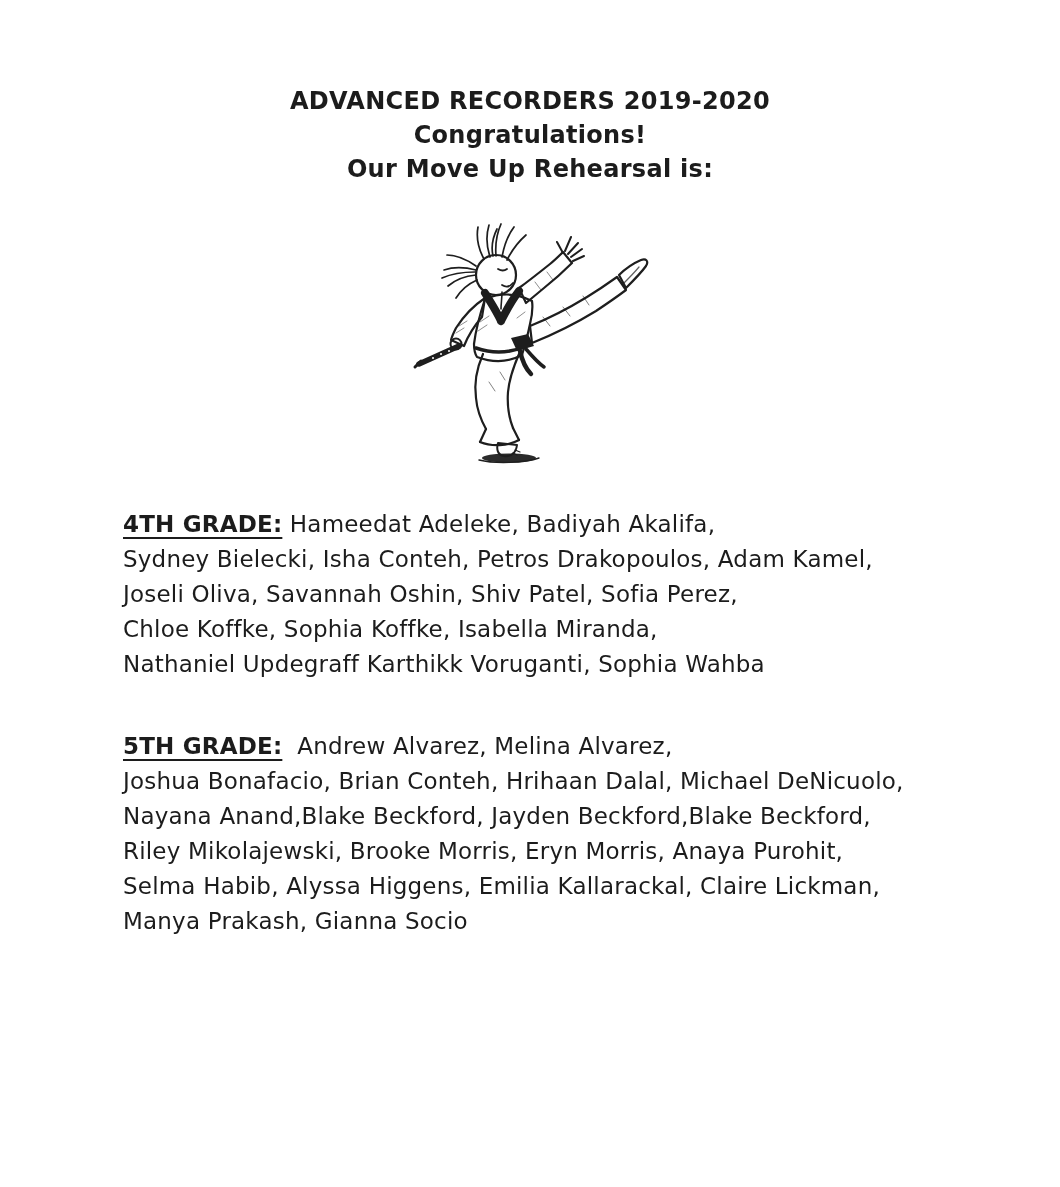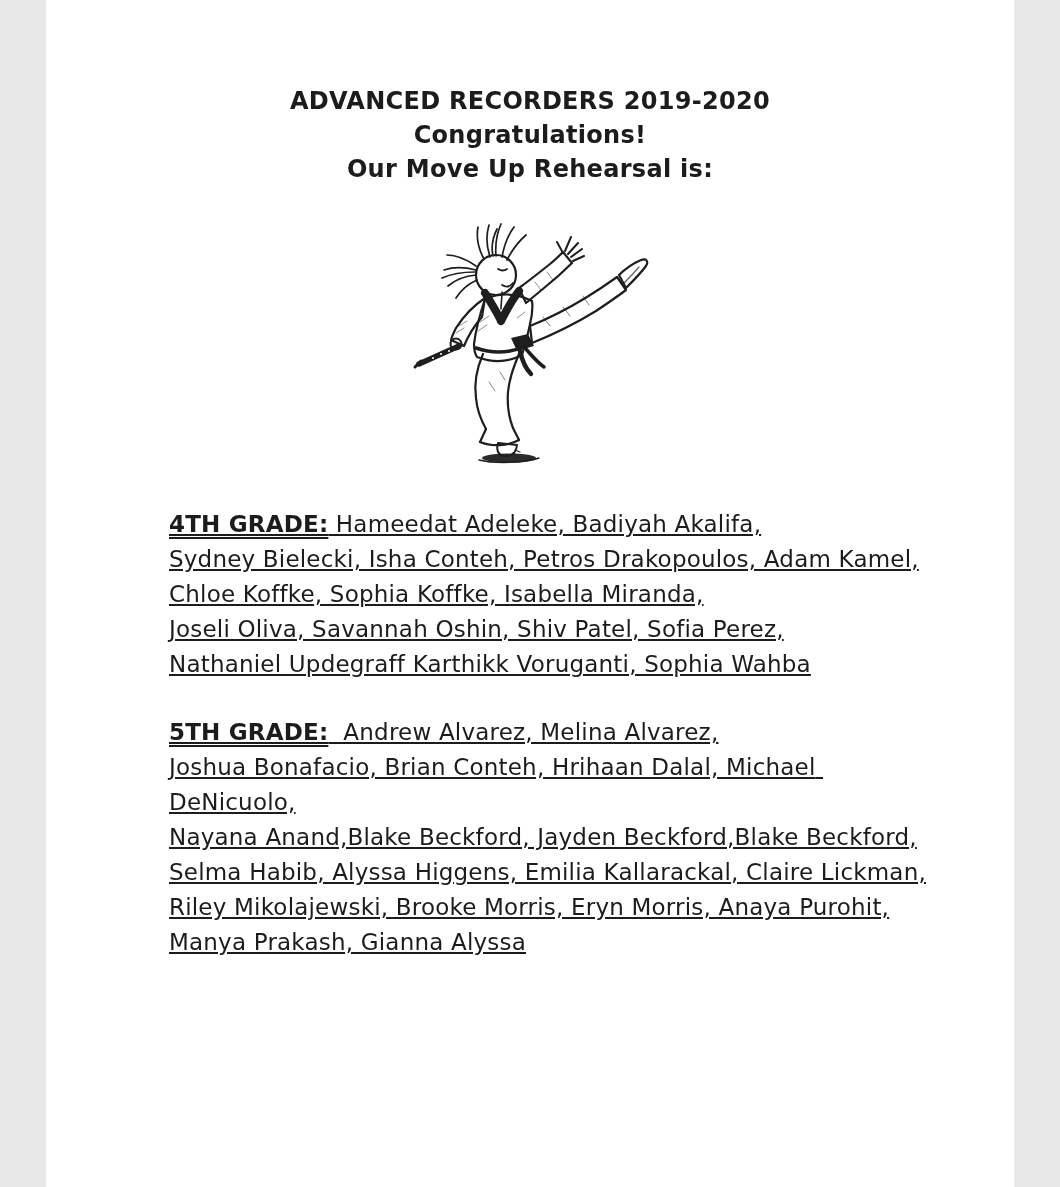--- a/index.html
+++ b/index.html
@@ -1,18 +1,18 @@
 <!DOCTYPE html>
 <html><head>
 <meta charset="utf-8">
 <style>
   html, body { margin: 0; padding: 0; background: #e8e8e8; }
   .page {
     position: relative;
-    width: 968px;
+    width: 1060px;
     height: 1187px;
     margin: 0 auto;
     background: #ffffff;
     color: #1c1c1c;
     font-family: "DejaVu Sans", "Liberation Sans", sans-serif;
     overflow: hidden;
     box-sizing: border-box;
     padding-top: 84px;
   }
   .doc-header {
@@ -29,24 +29,23 @@
     display: flex;
     justify-content: center;
   }
   .illustration-wrap svg { display: block; }
   .grade-section {
     padding-left: 123px;
     padding-right: 80px;
     font-size: 23px;
     line-height: 35px;
     letter-spacing: 0.2px;
-    text-decoration: underline;
   }
   .grade-section.first { margin-top: 40px; }
-  .grade-section.second { margin-top: 33px; }
+  .grade-section.second { margin-top: 47px; }
   .grade-heading {
     font-weight: bold;
     text-decoration: underline;
     text-decoration-thickness: 2px;
     text-underline-offset: 5px;
   }
   .heading-rest { white-space: pre-wrap; }
   .names-lines .names-line { display: block; white-space: pre-wrap; }
   .ink { stroke: #1e1e1e; fill: none; stroke-linecap: round; stroke-linejoin: round; }
 </style>
@@ -146,30 +145,30 @@
         <path class="ink" d="M72 58 C63 62 56 68 51 76"></path>
         <path class="ink" d="M70 50 C57 50 46 52 37 56"></path>
       </g>
     </svg>
   </div>
 
   <div class="grade-section first">
     <span class="grade-heading">4TH GRADE:</span><span class="heading-rest"> Hameedat Adeleke, Badiyah Akalifa,</span>
     <div class="names-lines">
         <span class="names-line">Sydney Bielecki, Isha Conteh, Petros Drakopoulos, Adam Kamel,</span>
+        <span class="names-line">Joseli Oliva, Savannah Oshin, Shiv Patel, Sofia Perez,</span>
         <span class="names-line">Chloe Koffke, Sophia Koffke, Isabella Miranda,</span>
-        <span class="names-line">Joseli Oliva, Savannah Oshin, Shiv Patel, Sofia Perez,</span>
         <span class="names-line">Nathaniel Updegraff Karthikk Voruganti, Sophia Wahba</span>
       </div>
   </div>
 
   <div class="grade-section second">
     <span class="grade-heading">5TH GRADE:</span><span class="heading-rest">  Andrew Alvarez, Melina Alvarez,</span>
     <div class="names-lines">
         <span class="names-line">Joshua Bonafacio, Brian Conteh, Hrihaan Dalal, Michael DeNicuolo,</span>
         <span class="names-line">Nayana Anand,Blake Beckford, Jayden Beckford,Blake Beckford,</span>
+        <span class="names-line">Riley Mikolajewski, Brooke Morris, Eryn Morris, Anaya Purohit,</span>
         <span class="names-line">Selma Habib, Alyssa Higgens, Emilia Kallarackal, Claire Lickman,</span>
-        <span class="names-line">Riley Mikolajewski, Brooke Morris, Eryn Morris, Anaya Purohit,</span>
-        <span class="names-line">Manya Prakash, Gianna Alyssa</span>
+        <span class="names-line">Manya Prakash, Gianna Socio</span>
       </div>
   </div>
 
 </div>
 
 </body></html>

